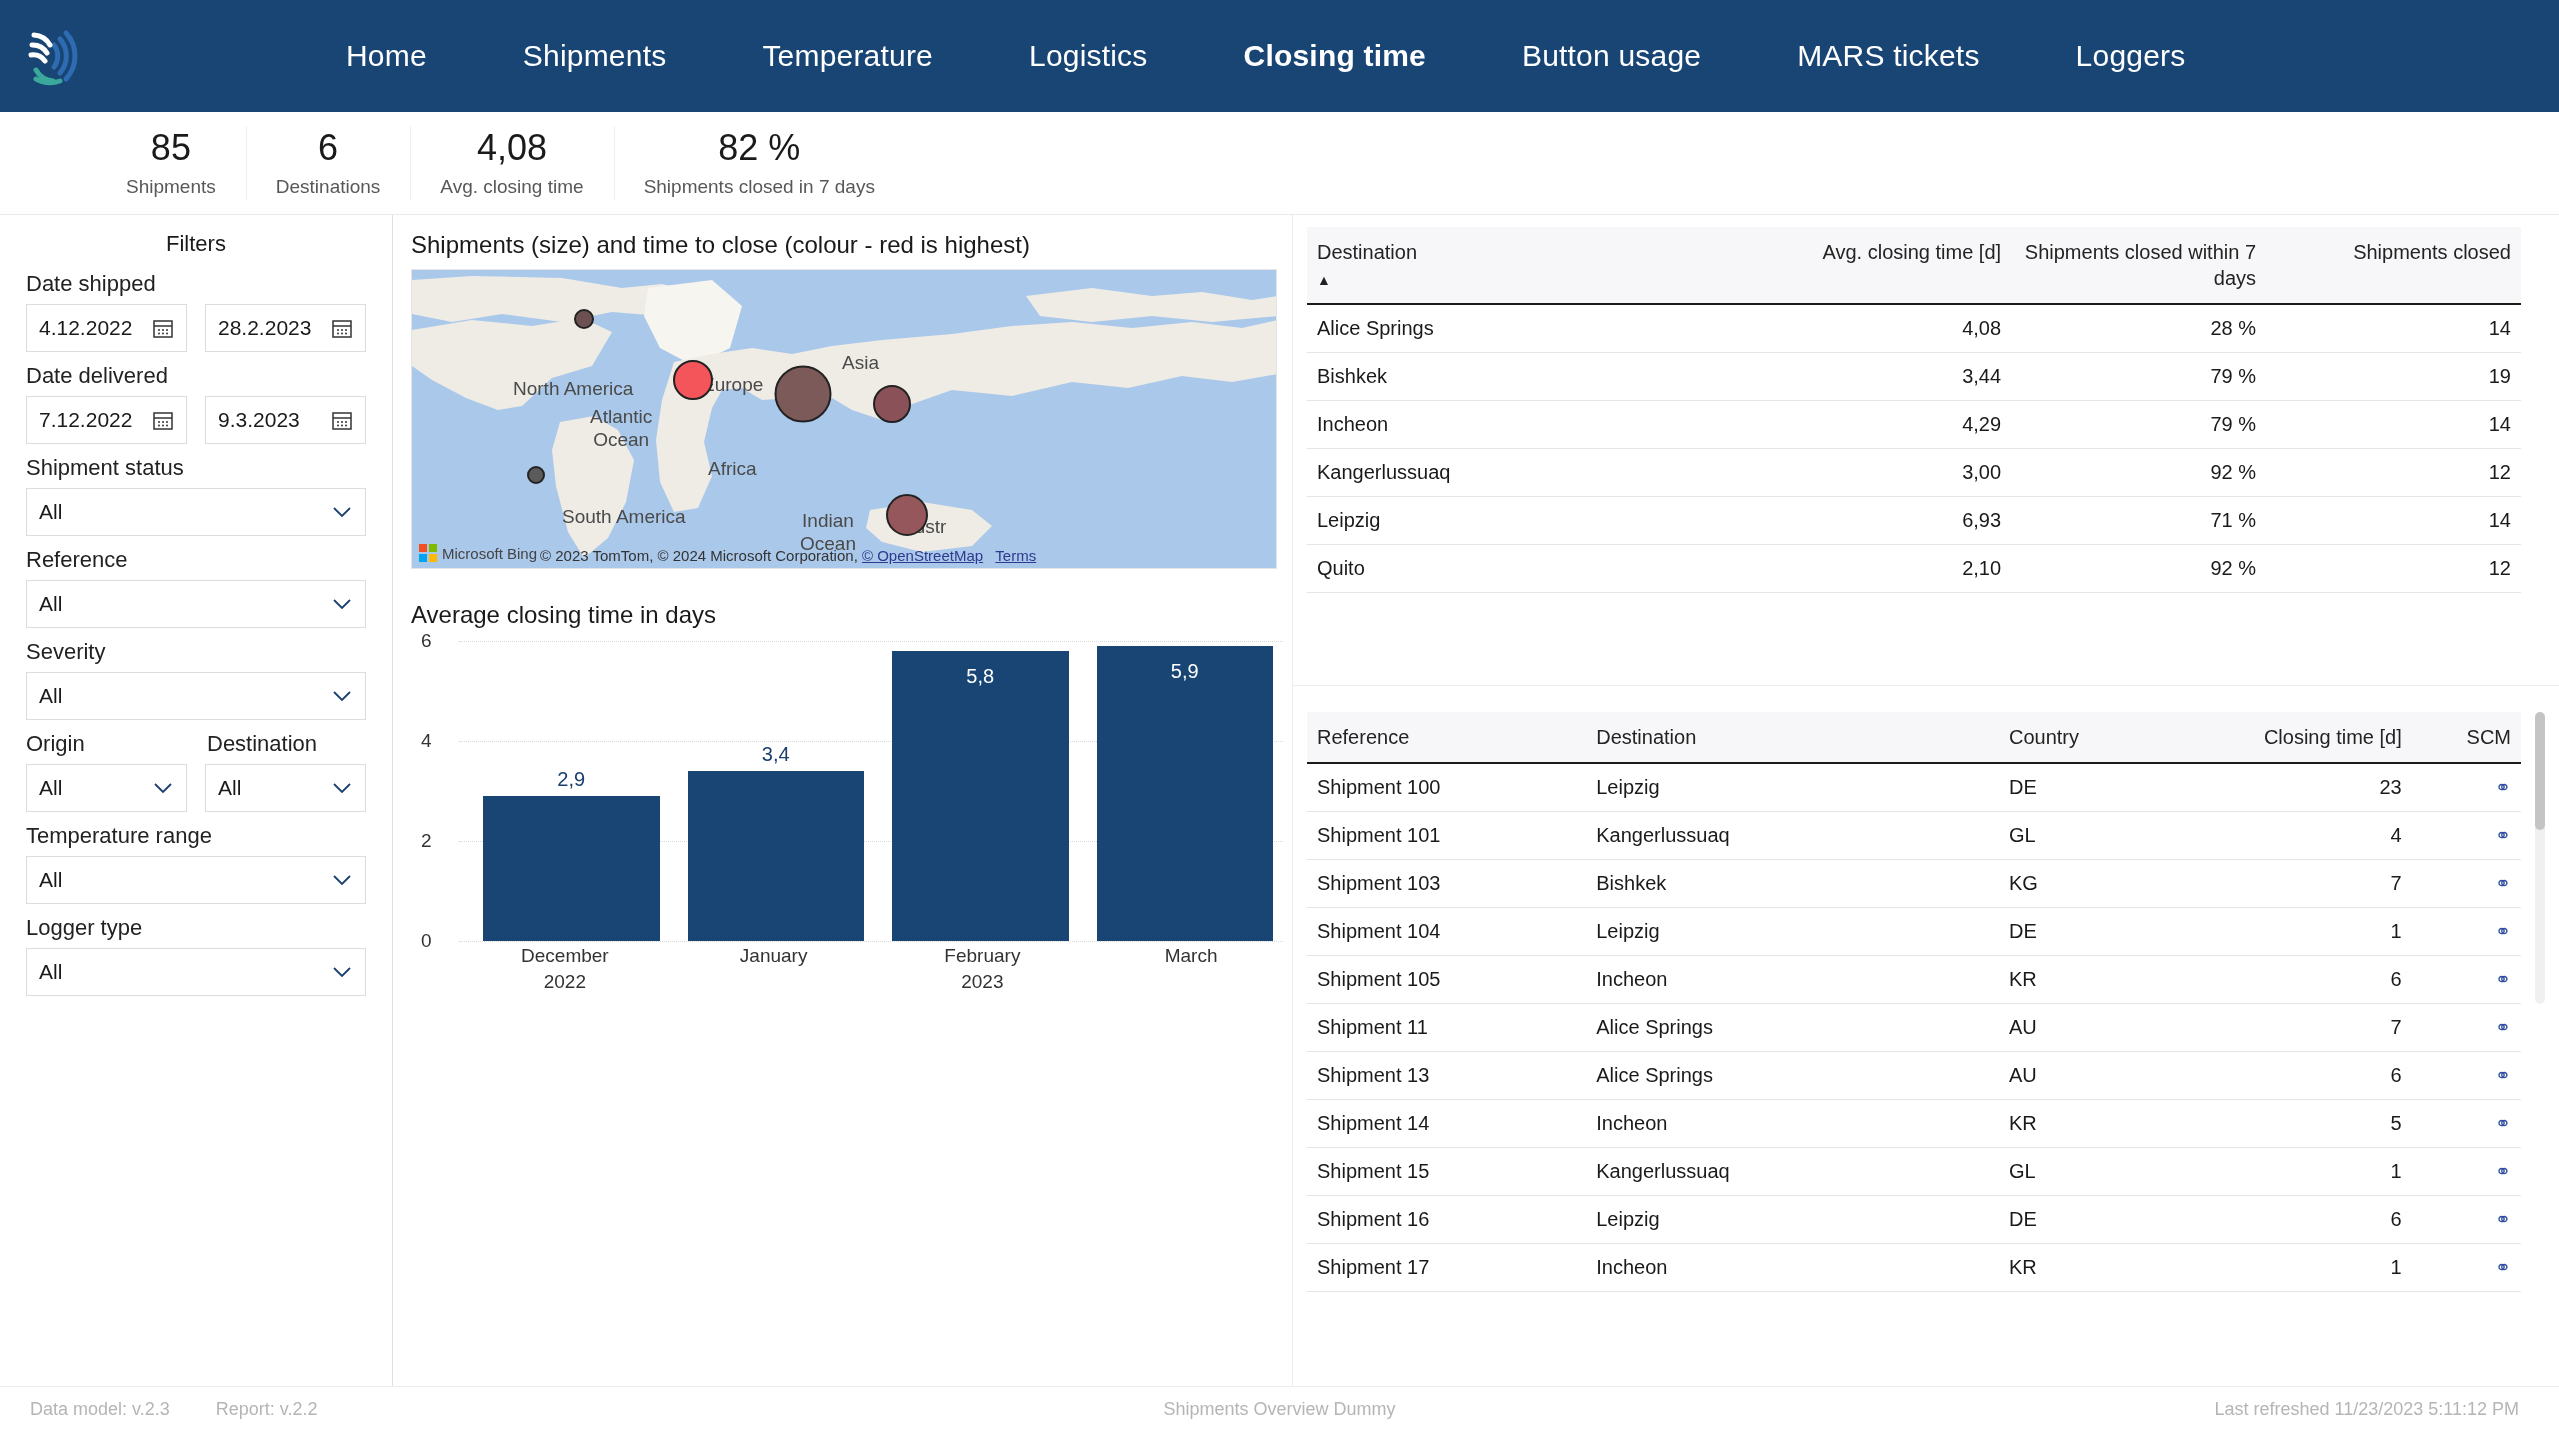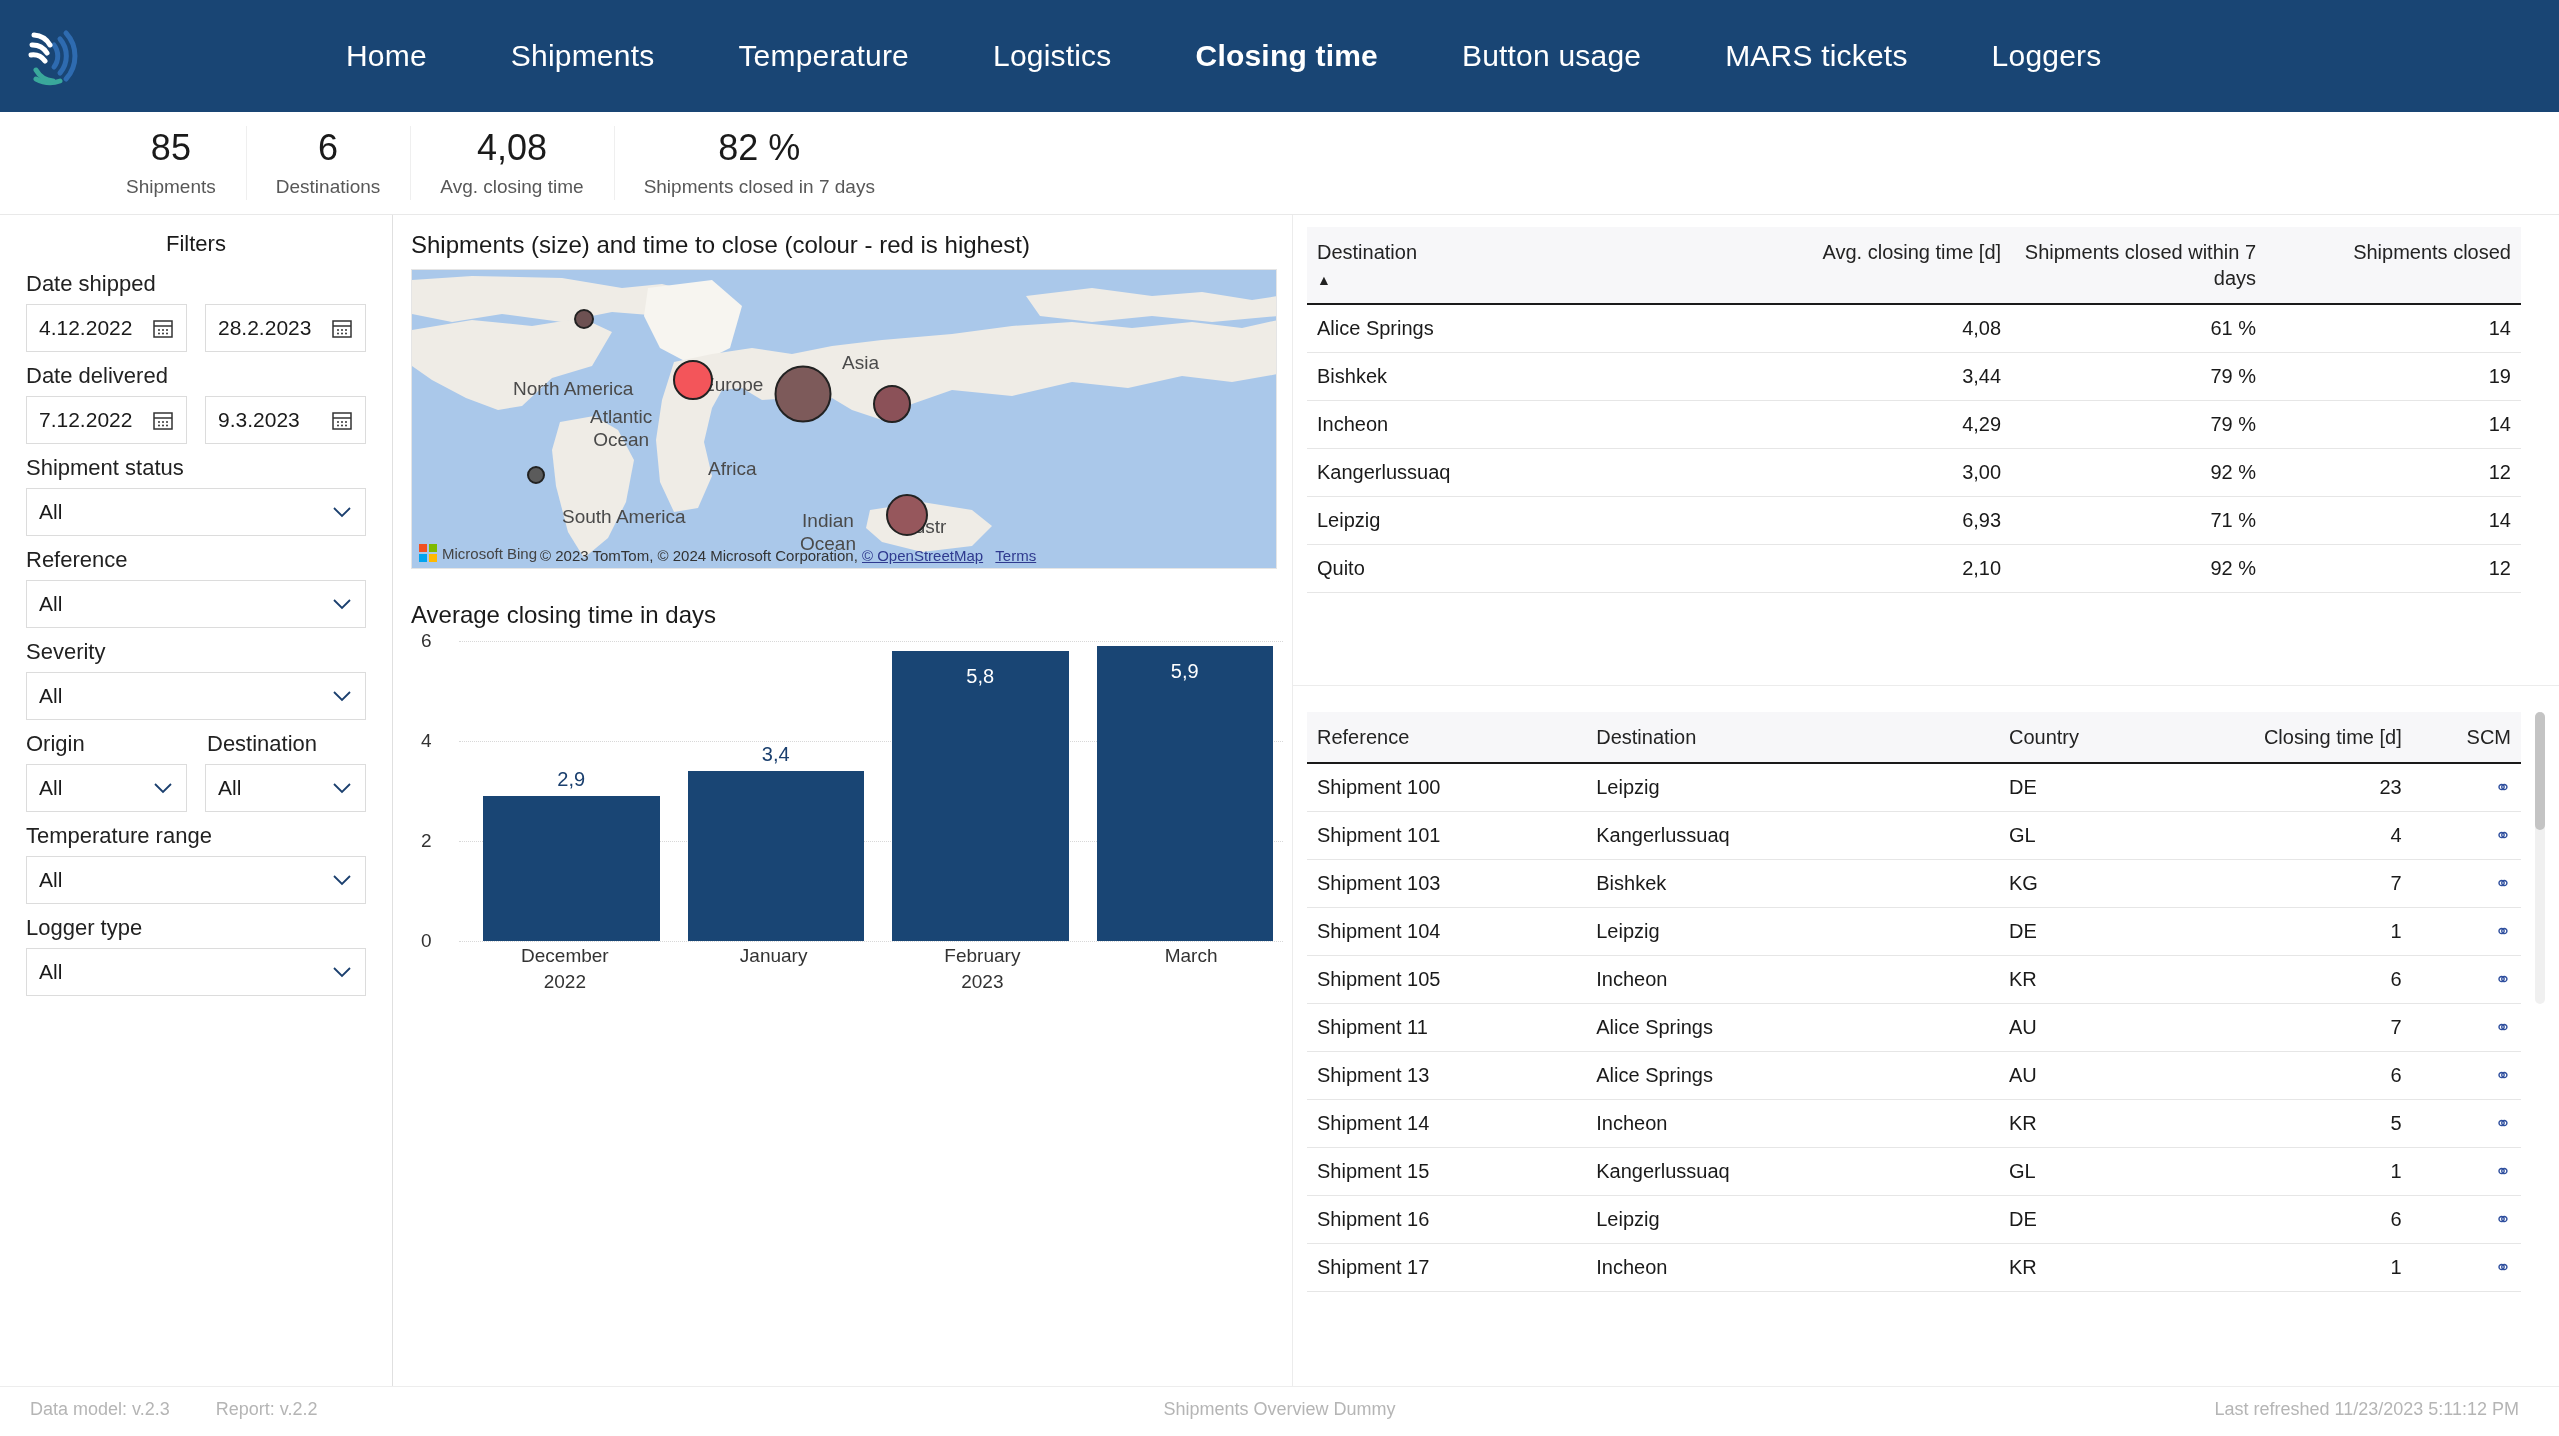--- a/index.html
+++ b/index.html
@@ -21,21 +21,21 @@
   }
   .logo-wrap {
     width: 86px; height: 86px;
     display: flex; align-items: center; justify-content: center;
     flex: 0 0 auto;
   }
   .navlinks {
     display: flex;
     align-items: center;
     margin-left: 210px;
-    gap: 0px;
+    gap: 12px;
   }
   .navlink {
     color: #ffffff;
     font-size: 30px;
     padding: 0 42px;
     letter-spacing: .2px;
     white-space: nowrap;
     cursor: pointer;
   }
   .navlink.active { font-weight: bold; }
@@ -600,21 +600,21 @@
             </th>
             <th class="num" style="width:18%">Avg. closing time [d]</th>
             <th class="num" style="width:21%">Shipments closed within 7 days</th>
             <th class="num" style="width:21%">Shipments closed</th>
           </tr>
         </thead>
         <tbody>
           <tr>
             <td>Alice Springs</td>
             <td class="num">4,08</td>
-            <td class="num">61 %</td>
+            <td class="num">28 %</td>
             <td class="num">14</td>
           </tr>
           <tr>
             <td>Bishkek</td>
             <td class="num">3,44</td>
             <td class="num">79 %</td>
             <td class="num">19</td>
           </tr>
           <tr>
             <td>Incheon</td>

